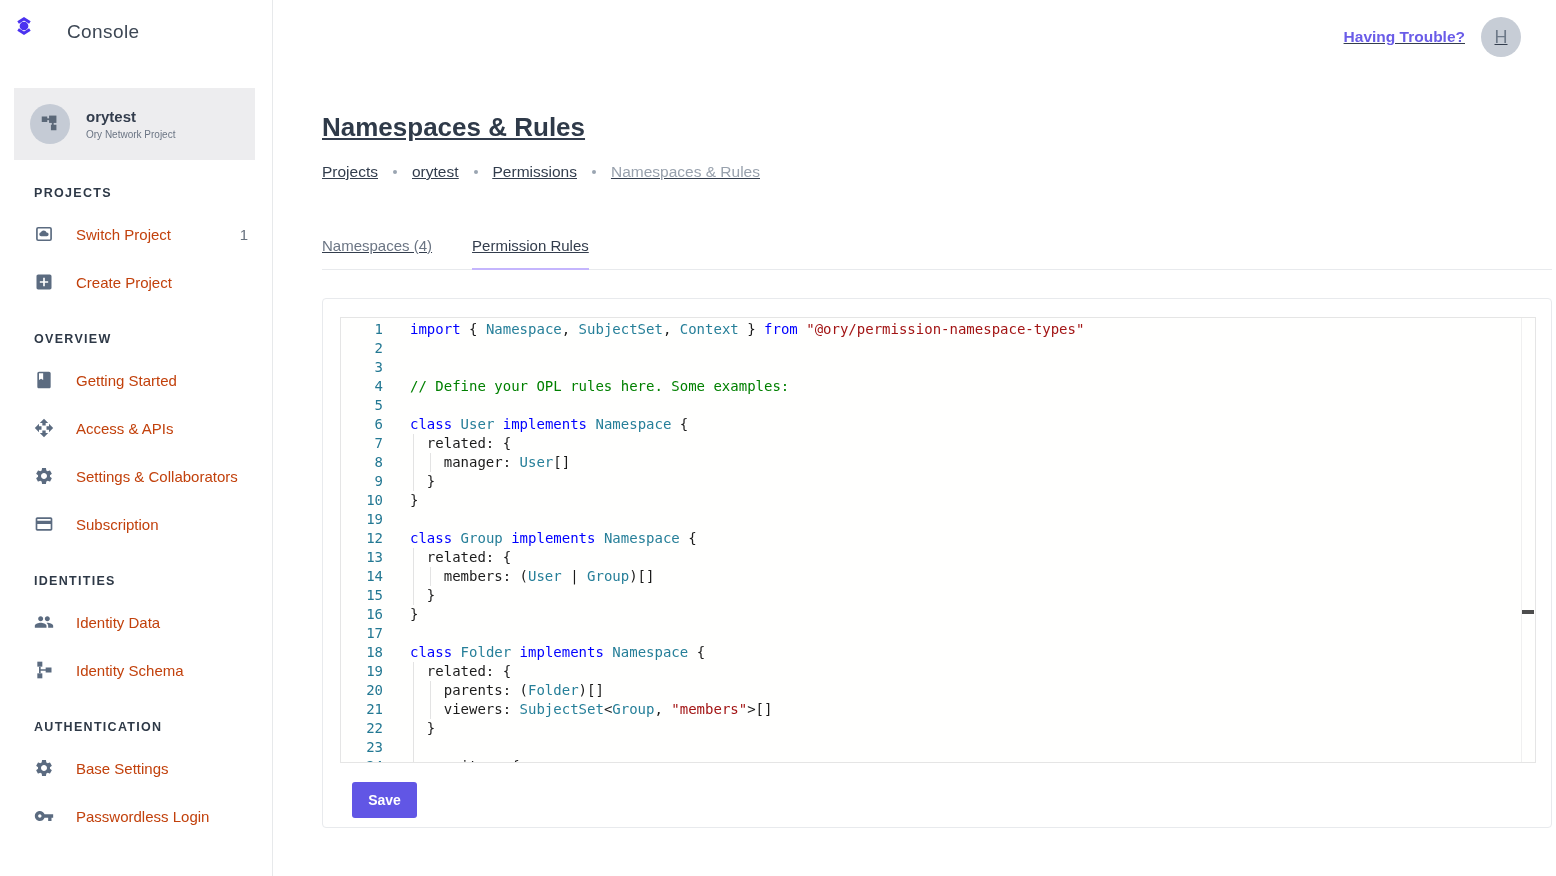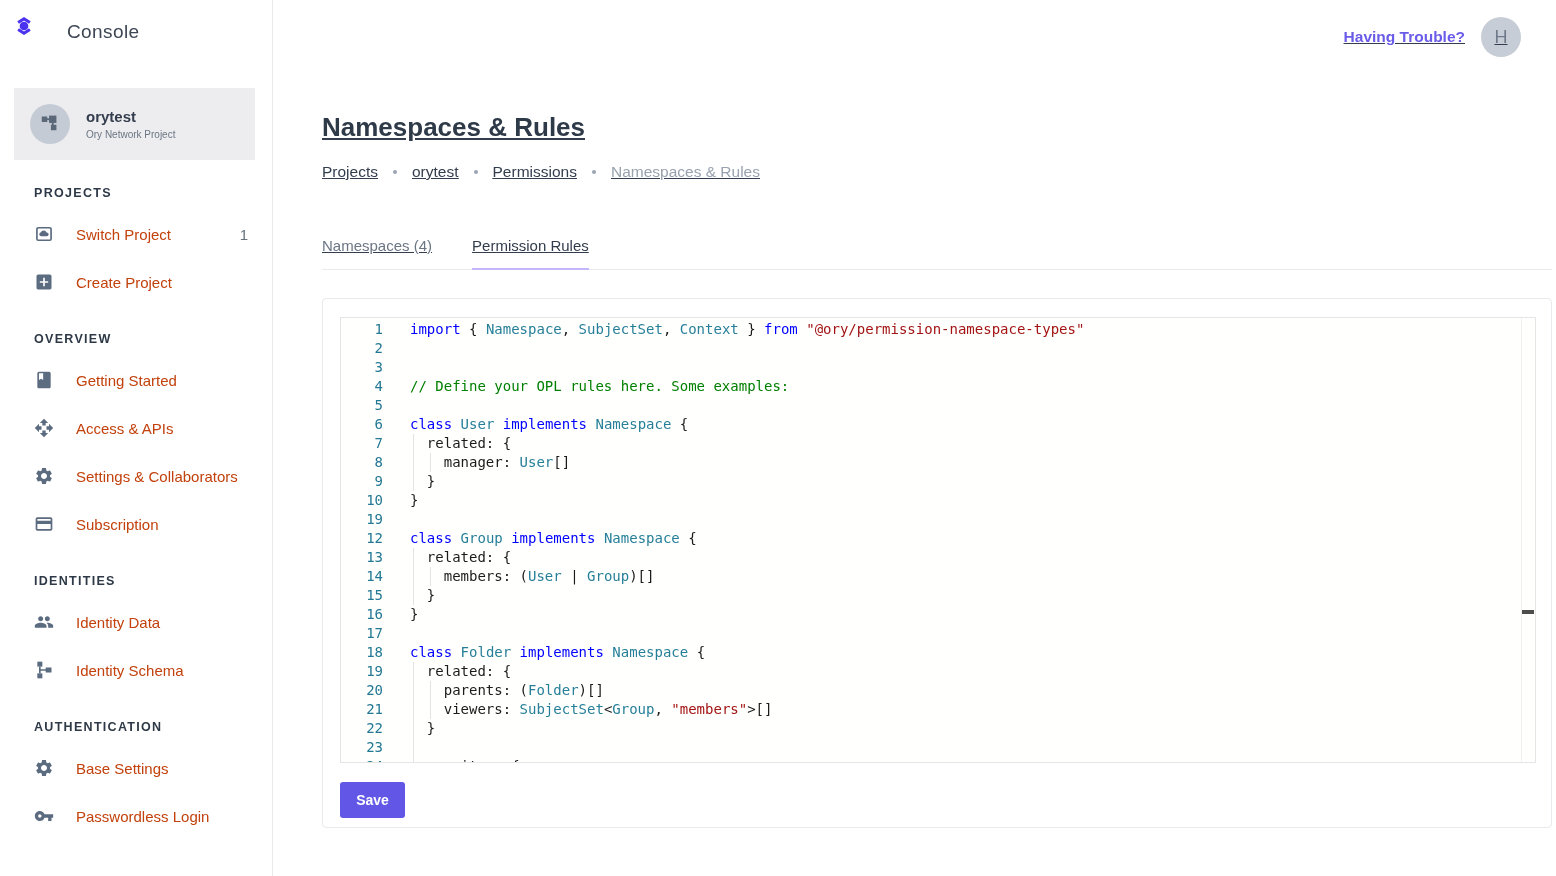--- a/index.html
+++ b/index.html
@@ -63,21 +63,21 @@
   .guide { position:absolute; top:0; bottom:0; width:1px; background:#e3e3e3; }
   .tk-k { color:#0000ff; }
   .tk-t { color:#267f99; }
   .tk-s { color:#a31515; }
   .tk-c { color:#008000; }
   .tk-p { color:#1b1b1b; }
   .ruler { position:absolute; right:0; top:0; bottom:0; width:14px;
     border-left:1px solid #f0f0f0; background:#fffffe; }
   .cursor-mark { position:absolute; right:1px; top:292px; width:12px; height:4px; background:#4d4d4d; }
 
-  .save-btn { margin-top:19px; margin-left:0; width:65px; height:36px; background:#6156e5;
+  .save-btn { margin-top:19px; margin-left:12px; width:65px; height:36px; background:#6156e5;
     color:#fff; font-weight:bold; font-size:14px; border:none; border-radius:3px;
     cursor:pointer; font-family:"Liberation Sans", sans-serif; }
 </style>
 </head>
 <body>
 
 <div class="sidebar">
   <div class="logo-row">
     <span class="nav-icon" style="width:26px;height:32px">
         <svg width="26" height="32" viewBox="0 0 28 34">

